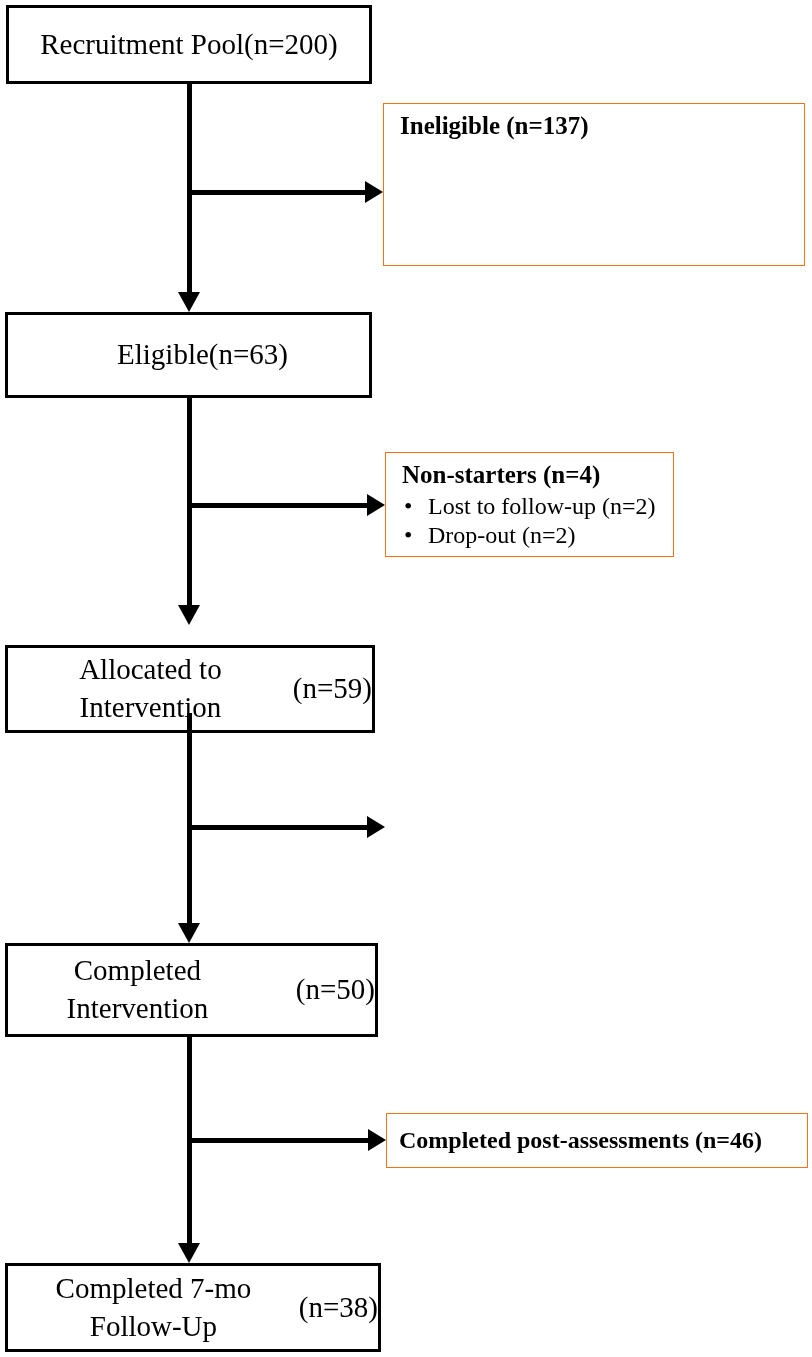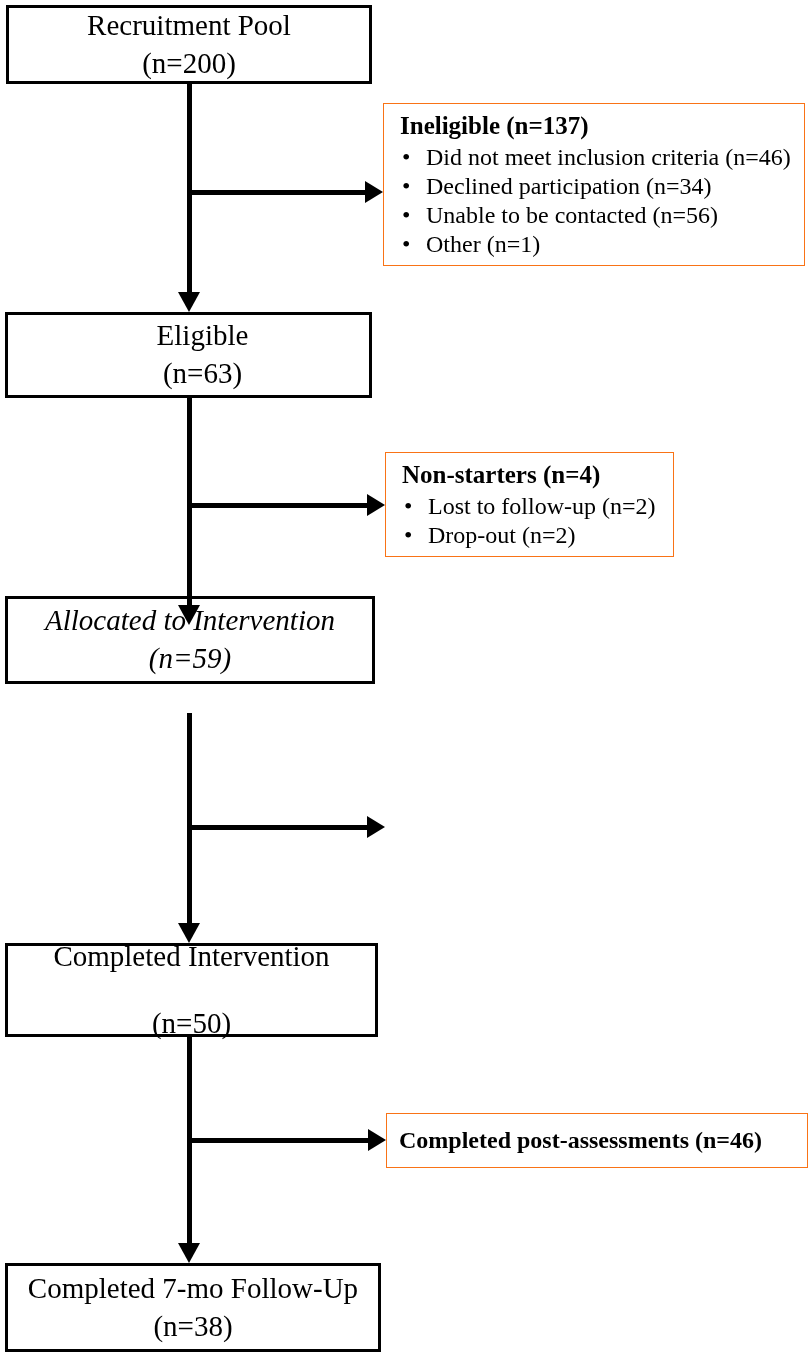--- a/index.html
+++ b/index.html
@@ -15,21 +15,20 @@
     font-family: "Liberation Serif", "DejaVu Serif", serif;
     color: #000000;
     overflow: hidden;
   }
   .main-box {
     position: absolute;
     box-sizing: border-box;
     border: 3px solid #000;
     background: #fff;
     display: flex;
-    flex-direction: column;
     align-items: center;
     justify-content: center;
     text-align: center;
     font-size: 29px;
     line-height: 1.3;
   }
   .side-box {
     position: absolute;
     box-sizing: border-box;
     border: 1px solid #f97316;
@@ -99,43 +98,37 @@
   <div class="main-box" style="left:6px; top:5px; width:366px; height:79px;">
     <div>Recruitment Pool</div>
     <div>(n=200)</div>
   </div>
 
   <div class="main-box" style="left:5px; top:312px; width:367px; height:86px;padding-left:28px;">
     <div>Eligible</div>
     <div>(n=63)</div>
   </div>
 
-  <div class="main-box" style="left:5px; top:596px; width:370px; height:88px;font-style:italic;">
+  <div class="main-box" style="left:5px; top:645px; width:370px; height:88px;">
     <div>Allocated to Intervention</div>
     <div>(n=59)</div>
   </div>
 
   <div class="main-box" style="left:5px; top:943px; width:373px; height:94px;gap:29px;">
     <div>Completed Intervention</div>
     <div>(n=50)</div>
   </div>
 
   <div class="main-box" style="left:5px; top:1263px; width:376px; height:89px;">
     <div>Completed 7-mo Follow-Up</div>
     <div>(n=38)</div>
   </div>
 
   <div class="side-box" style="left:383px; top:103px; width:422px; height:163px;">
     <div class="side-title">Ineligible (n=137)</div>
-    <ul class="side-list">
-      <li>Did not meet inclusion criteria (n=46)</li>
-      <li>Declined participation (n=34)</li>
-      <li>Unable to be contacted (n=56)</li>
-      <li>Other (n=1)</li>
-    </ul>
   </div>
 
   <div class="side-box" style="left:385px; top:452px; width:289px; height:105px;">
     <div class="side-title">Non-starters (n=4)</div>
     <ul class="side-list">
       <li>Lost to follow-up (n=2)</li>
       <li>Drop-out (n=2)</li>
     </ul>
   </div>
 

